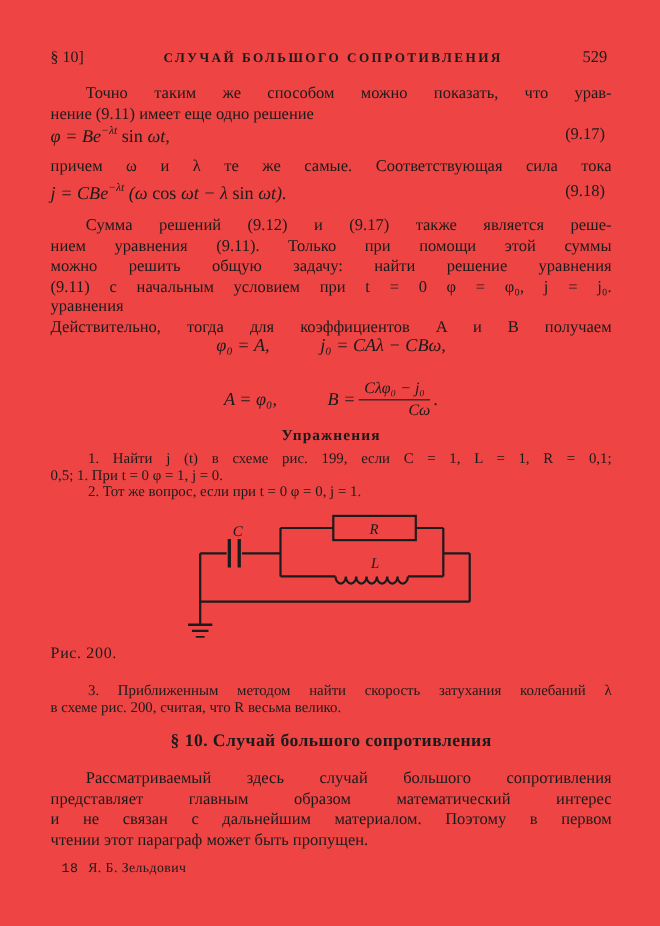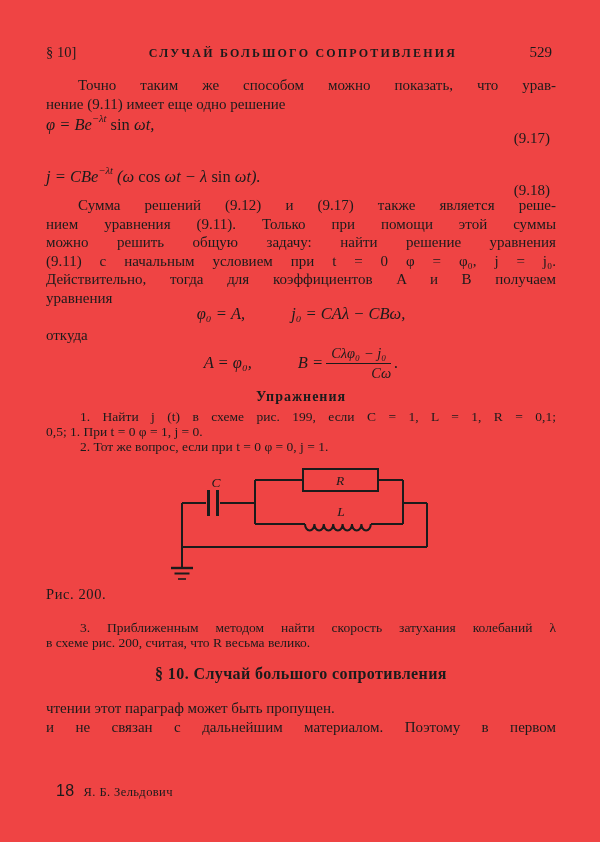--- a/index.html
+++ b/index.html
@@ -24,39 +24,39 @@
   
   .para{font-size:15px;line-height:18.5px;}
   .para .ln{min-height:18.5px;}
   .fill{text-align:justify;text-align-last:justify;}
   .ind{text-indent:32px;}
 
   
   .eqrow{position:absolute;left:46px;width:510px;font-size:16.5px;}
   .eqc{text-align:left;padding-right:64px;font-style:italic;}
   .eqc .fn{font-style:normal;}
-  .eqtag{position:absolute;right:6px;top:16px;font-style:normal;font-size:15px;text-align:center;}
+  .eqtag{position:absolute;right:6px;top:0;font-style:normal;font-size:15px;text-align:center;}
   sup.exp{font-size:10.5px;font-style:italic;position:relative;top:-1px;}
   .eqpair{display:flex;justify-content:center;align-items:center;gap:46px;font-style:italic;}
   .frac{display:inline-block;vertical-align:middle;text-align:right;font-size:14.5px;line-height:1.15;margin:0 3px;}
   .frac .num{display:block;padding:0 5px 1px;border-bottom:1.4px solid #1b1b1b;}
   .frac .den{display:block;padding-top:1px;}
   .grp{display:flex;align-items:center;}
 
   
   .small{font-size:13.5px;line-height:15.2px;}
   .small .ln{min-height:15.2px;}
   .small .ind{text-indent:34px;}
   .exhead{font-weight:bold;text-align:center;font-size:14px;letter-spacing:1px;}
   .sechead{font-weight:bold;text-align:center;font-size:16px;letter-spacing:.4px;}
 
   .caption{font-size:14.5px;letter-spacing:.6px;}
 
   .footer{font-size:12.5px;letter-spacing:.4px;padding-left:10px;}
-  .footer .sig{font-family:Liberation Sans, sans-serif;font-size:16px;margin-right:9px;}
+  .footer .sig{font-family:Liberation Mono, monospace;font-size:12px;margin-right:9px;}
 
   svg.circuit{position:absolute;left:150px;top:458px;}
   svg.circuit text{font-family:"Liberation Serif","DejaVu Serif",serif;font-style:italic;font-size:13.5px;fill:#1b1b1b;}
 </style>
 </head>
 <body>
 
 <div class="sheet">
 
   <div class="col hdr">
@@ -68,45 +68,45 @@
   <div class="col para" style="top:76px;">
     <div class="ln ind fill">Точно таким же способом можно показать, что урав-</div>
     <div class="ln">нение (9.11) имеет еще одно решение</div>
   </div>
 
   <div class="eqrow" style="top:114px;">
     <div class="eqc"><span>φ = Be</span><sup class="exp">−λt</sup> <span class="fn">sin</span> <span>ωt,</span></div>
     <span class="eqtag">(9.17)</span>
   </div>
 
+  <div class="col para" style="top:142px;">
+    <div class="ln fill">причем ω и λ те же самые. Соответствующая сила тока</div>
+  </div>
 
   <div class="eqrow" style="top:166px;">
     <div class="eqc"><span>j = CBe</span><sup class="exp">−λt</sup> <span>(ω</span> <span class="fn">cos</span> <span>ωt − λ</span> <span class="fn">sin</span> <span>ωt).</span></div>
     <span class="eqtag">(9.18)</span>
   </div>
 
   <div class="col para" style="top:196px;">
     <div class="ln ind fill">Сумма решений (9.12) и (9.17) также является реше-</div>
     <div class="ln fill">нием уравнения (9.11). Только при помощи этой суммы</div>
     <div class="ln fill">можно решить общую задачу: найти решение уравнения</div>
     <div class="ln fill">(9.11) с начальным условием при t = 0 φ = φ₀, j = j₀.</div>
+    <div class="ln">уравнения</div>
     <div class="ln fill">Действительно, тогда для коэффициентов A и B получаем</div>
-    <div class="ln">уравнения</div>
   </div>
 
   <div class="eqrow" style="top:304px;">
     <div class="eqpair">
       <span>φ₀ = A,</span>
       <span>j₀ = CAλ − CBω,</span>
     </div>
   </div>
 
-  <div class="col para" style="top:326px;">
-    <div class="ln">откуда</div>
-  </div>
 
   <div class="eqrow" style="top:345px;">
     <div class="eqpair">
       <span>A = φ₀,</span>
       <span class="grp">
         <span>B =</span>
         <span class="frac">
           <span class="num">Cλφ₀ − j₀</span>
           <span class="den">Cω</span>
         </span>
@@ -167,21 +167,23 @@
   <div class="col caption" style="top:586px;">Рис. 200.</div>
 
   <div class="col small" style="top:620px;">
     <div class="ln ind fill">3. Приближенным методом найти скорость затухания колебаний λ</div>
     <div class="ln">в схеме рис. 200, считая, что R весьма велико.</div>
   </div>
 
   <div class="col sechead" style="top:665px;">§ 10. Случай большого сопротивления</div>
 
   <div class="col para" style="top:699px;line-height:18px;">
+    <div class="ln ind fill">Рассматриваемый здесь случай большого сопротивления</div>
+    <div class="ln fill">представляет главным образом математический интерес</div>
+    <div class="ln fill">и не связан с дальнейшим материалом. Поэтому в первом</div>
     <div class="ln">чтении этот параграф может быть пропущен.</div>
-    <div class="ln fill">и не связан с дальнейшим материалом. Поэтому в первом</div>
   </div>
 
   <div class="col footer" style="top:782px;">
     <span class="sig">18</span><span>Я. Б. Зельдович</span>
   </div>
 
 </div>
 
 </body></html>

